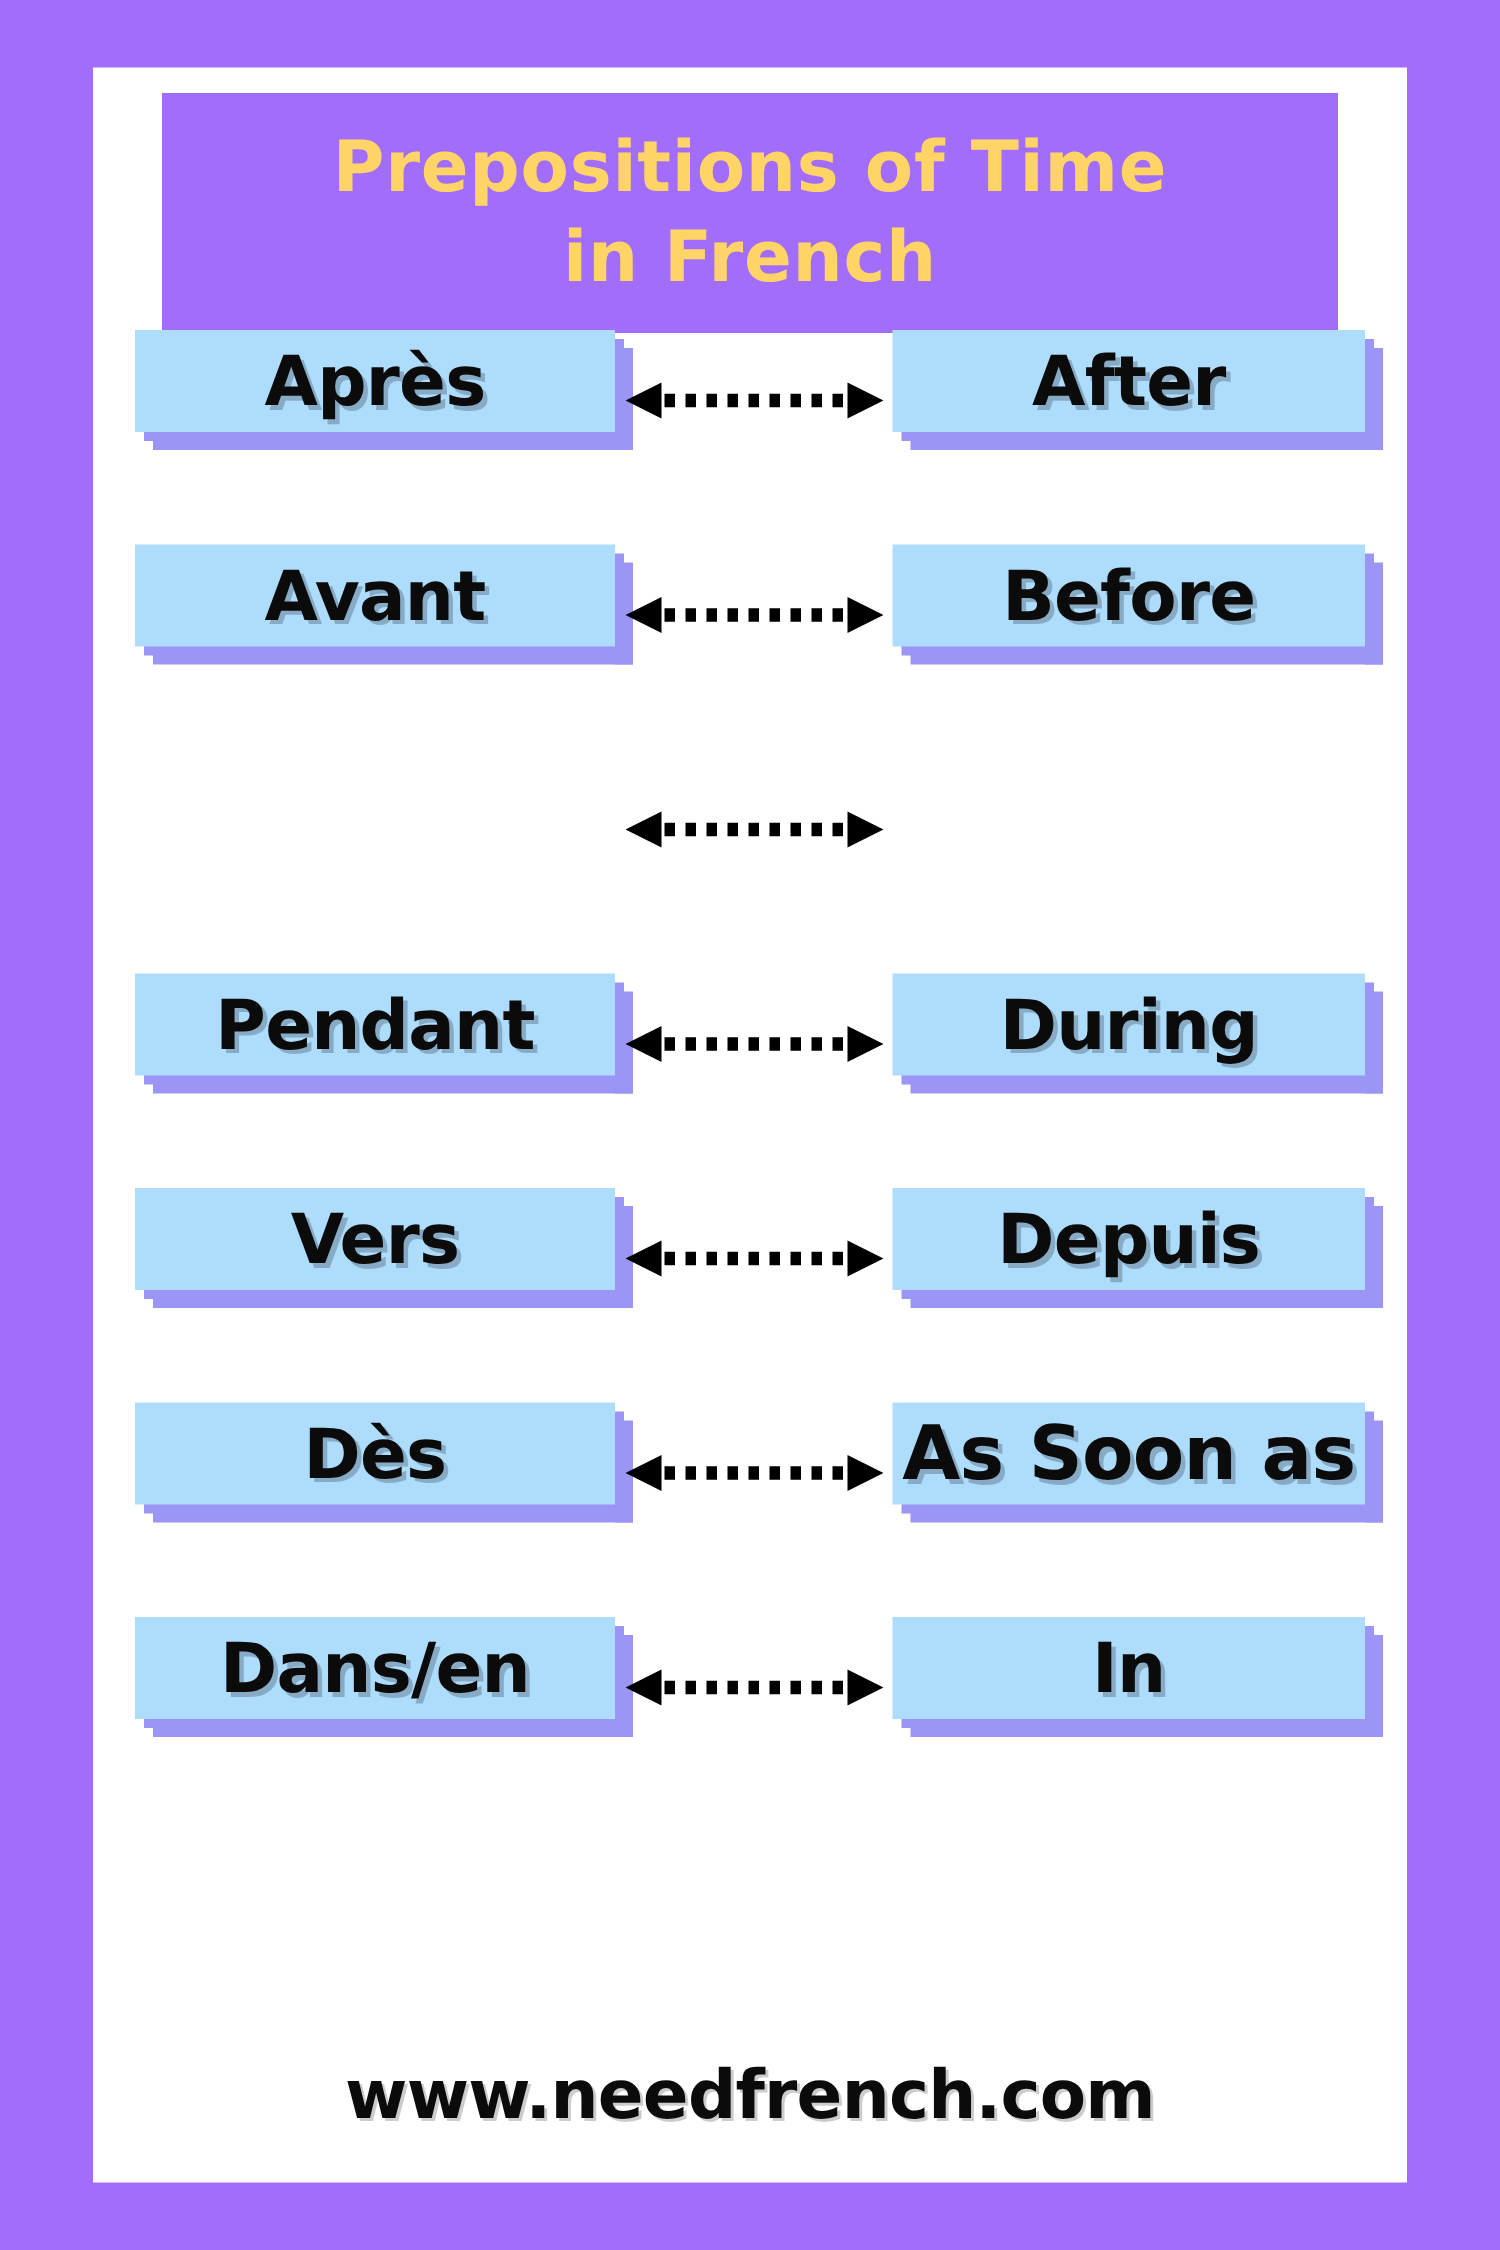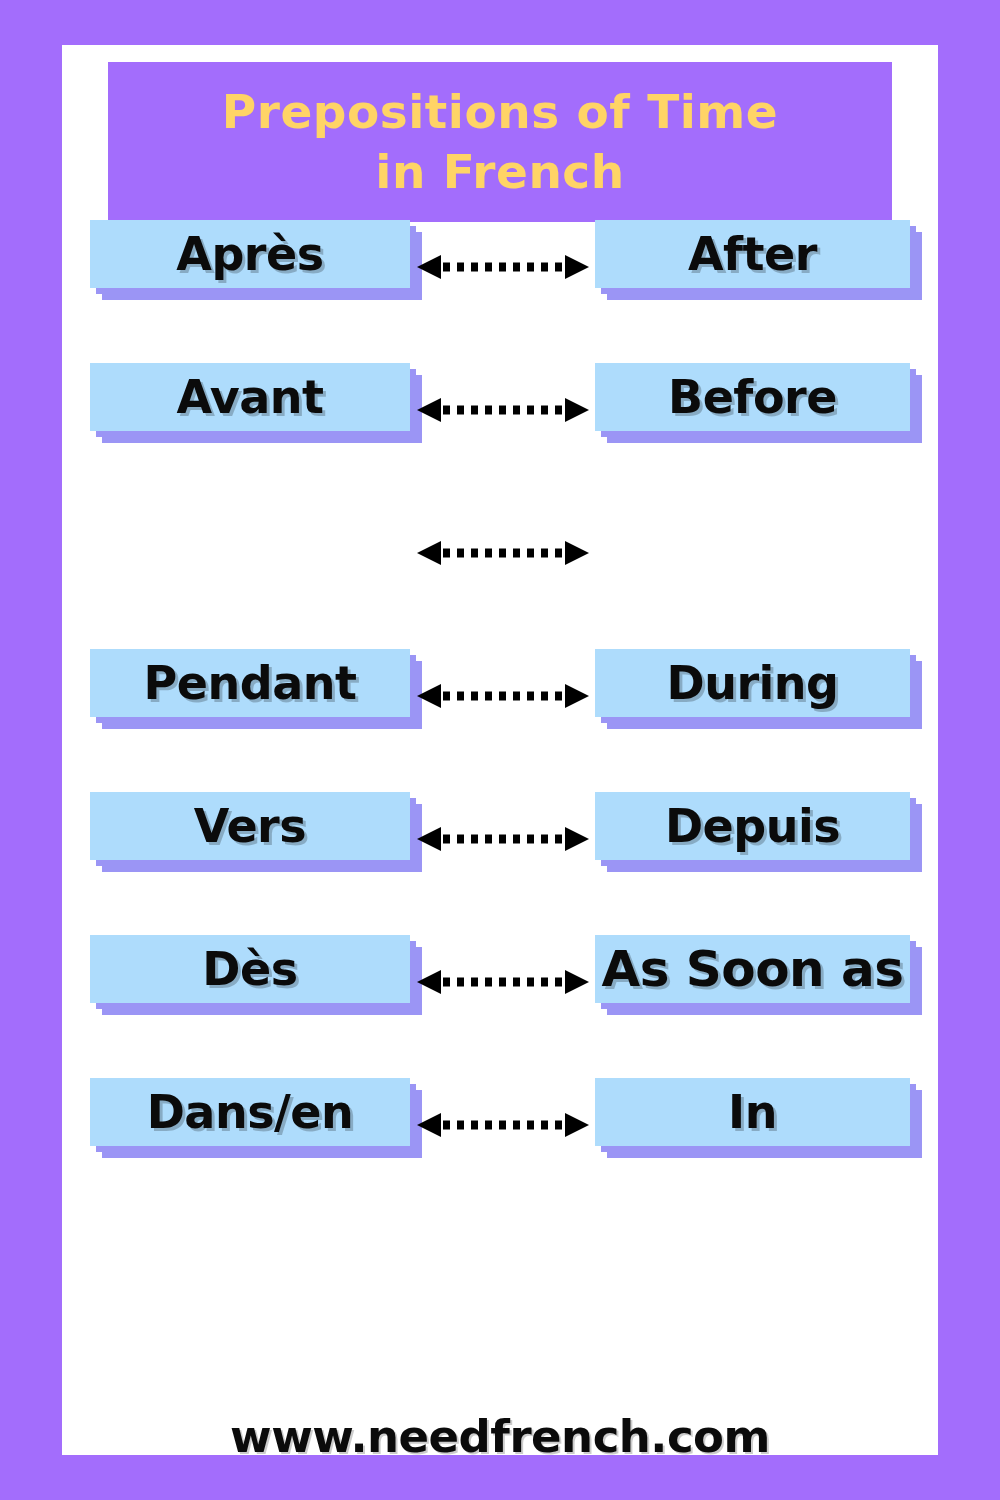--- a/index.html
+++ b/index.html
@@ -130,21 +130,20 @@
     height: 28px;
   }
 
   
   #footer {
     position: absolute;
     left: 0;
     top: 1325px;
     width: 876px;
     text-align: center;
-    margin-top: 40px;
   }
   #footer-text {
     display: inline-block;
     color: #0b0b0b;
     font-family: "DejaVu Sans", sans-serif;
     font-weight: bold;
     font-size: 45px;
     letter-spacing: -0.5px;
     text-shadow: 2px 2px 0 rgba(0,0,0,0.2);
   }

